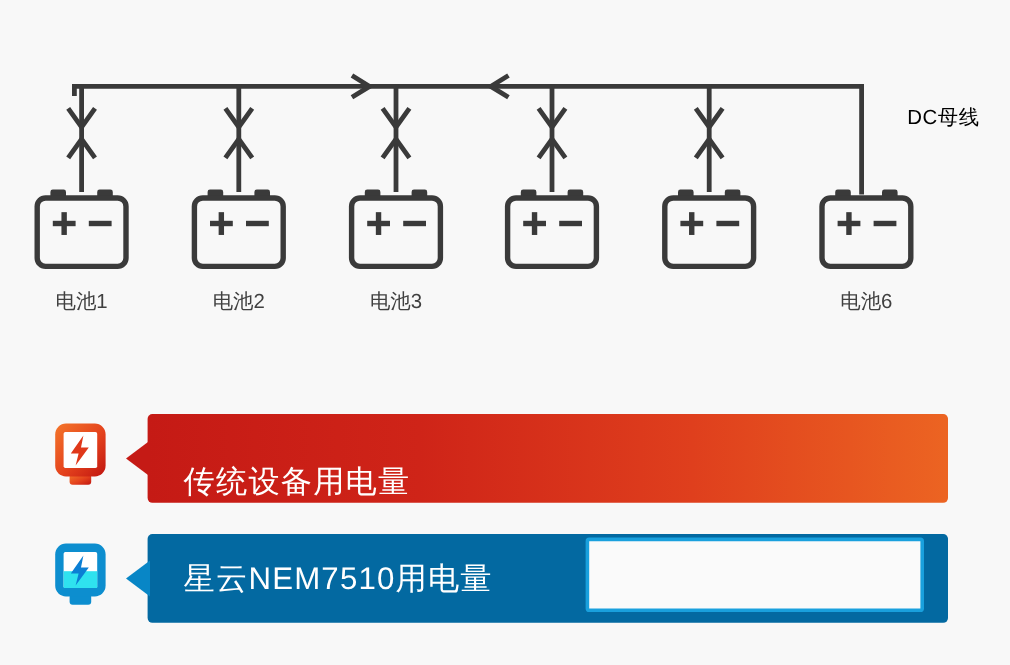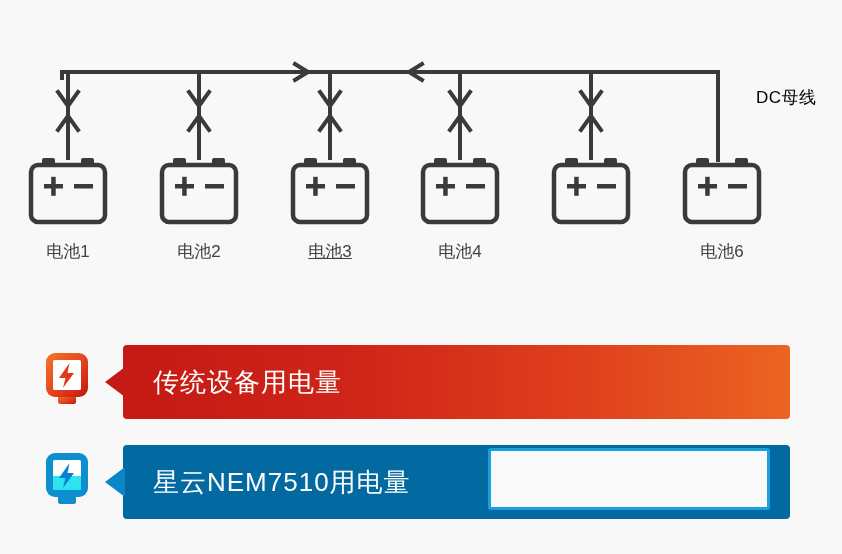--- a/index.html
+++ b/index.html
@@ -70,20 +70,21 @@
     color:#ffffff;
     font-size:26px;
     margin-left:30px;
     letter-spacing:1px;
     white-space:nowrap;
     user-select:none;
   }
   #bar-trad-body{
     width:667px;
     background:linear-gradient(90deg,#c51a15 0%,#cf2418 34%,#df3f1d 68%,#ec6422 100%);
+    align-items:flex-end;
   }
   #bar-trad-notch{border-right:20px solid #c51a15;}
 
   #bar-nem-body{
     width:667px;
     background:#0369a1;
   }
   #bar-nem-notch{border-right:20px solid #0886c6;}
 
   
@@ -206,22 +207,21 @@
           <rect x="705.2" y="176.8" width="4.5" height="19"></rect>
           <rect x="728" y="184" width="19" height="4.5"></rect>
         </g>
       </g>
     </svg>
 
     <div class="bus-label">DC母线</div>
 
     <div class="bat-label" style="left:8px;">电池1</div>
     <div class="bat-label" style="left:139px;">电池2</div>
-    <div class="bat-label" style="left:270px;text-decoration:underline;">电池3</div>
-    <div class="bat-label" style="left:400px;">电池4</div>
+    <div class="bat-label" style="left:270px;">电池3</div>
     <div class="bat-label" style="left:662px;">电池6</div>
   </div>
 
   <div class="bar-row" id="row-trad">
     <svg class="bar-icon" viewBox="0 0 46 56">
       <defs>
         <linearGradient id="gRed" x1="0" y1="0" x2="1" y2="1">
           <stop offset="0%" stop-color="#f4762a"></stop>
           <stop offset="55%" stop-color="#e4421d"></stop>
           <stop offset="100%" stop-color="#c01510"></stop>

